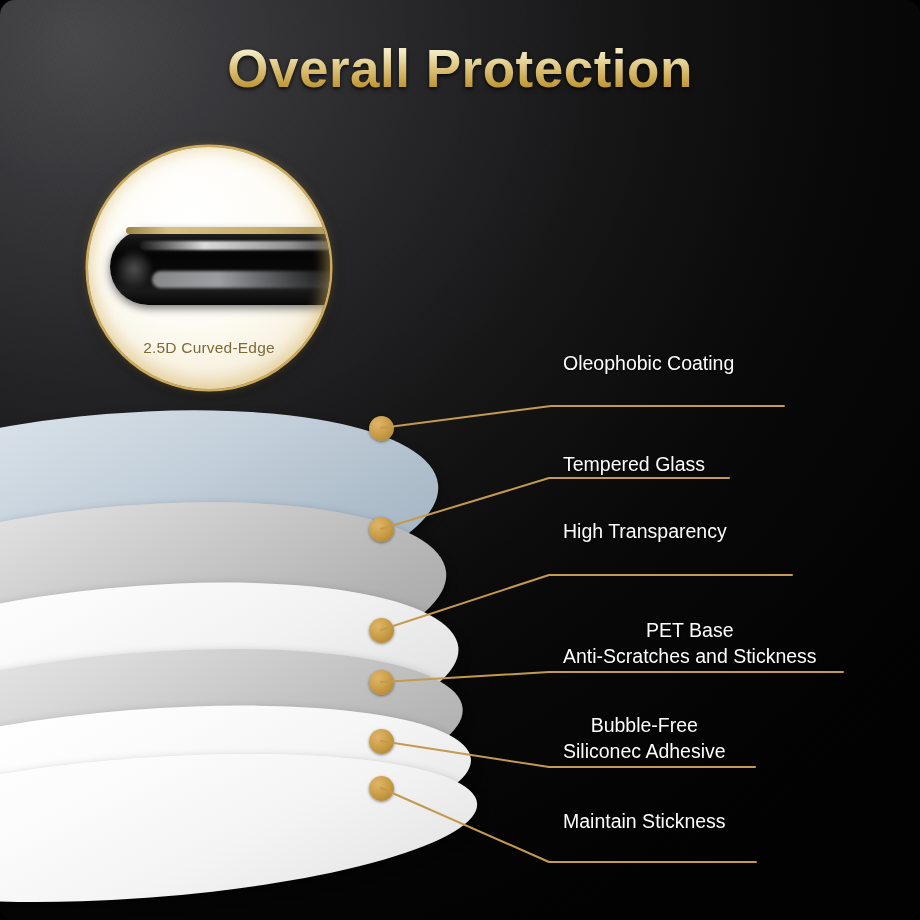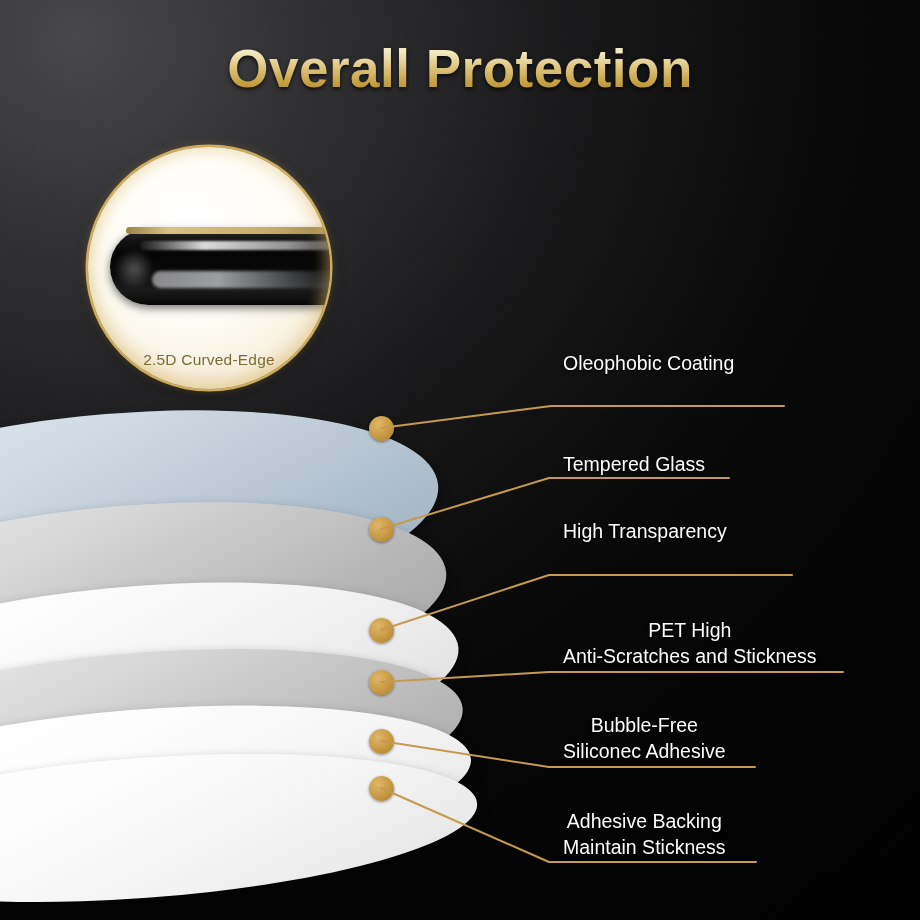--- a/index.html
+++ b/index.html
@@ -1,19 +1,20 @@
 <!DOCTYPE html>
 <html><head>
 <meta charset="utf-8">
 <style>
   html,body{margin:0;padding:0;background:#000;}
   #stage{
     position:relative;width:920px;height:920px;overflow:hidden;
     font-family:"Liberation Sans", sans-serif;
     background:#0b0b0b;
+    border-radius:15px;
   }
   
   .bg-base{
     position:absolute;inset:0;
     background:
       radial-gradient(115% 105% at 8% 4%, #414144 0%, #313134 16%, #222224 34%, #141415 54%, #0a0a0b 74%, #040404 100%);
   }
   .bg-noise{
     position:absolute;inset:0;opacity:.5;mix-blend-mode:overlay;
     background-image:
@@ -76,21 +77,21 @@
     position:absolute;left:70px;top:52px;width:190px;height:17px;border-radius:12px 0 0 12px;
     background:linear-gradient(90deg,rgba(255,255,255,.50),rgba(210,214,218,.72) 35%,rgba(150,155,160,.35) 75%,rgba(255,255,255,0));
     filter:blur(1.6px);
   }
   .edge-hi3{
     position:absolute;left:32px;top:30px;width:40px;height:40px;border-radius:50%;
     background:radial-gradient(circle,rgba(255,255,255,.30),rgba(255,255,255,0) 70%);
     filter:blur(2px);
   }
   .inset-caption{
-    position:absolute;left:0;right:0;bottom:20px;text-align:center;
+    position:absolute;left:0;right:0;bottom:32px;text-align:center;
     font-size:15.5px;color:#7d6b36;letter-spacing:.2px;margin-top:36px;
   }
 
   
   .layers{position:absolute;left:-260px;top:380px;width:700px;height:470px;}
   .layer{
     position:absolute;
     border-radius:50%/50%;
     box-shadow:0 6px 12px rgba(0,0,0,.45);
   }
@@ -167,39 +168,38 @@
         <div class="ctext">
           <div>High Transparency</div>
         </div>
       </div>
       <div class="dot" style="left: 368.5px; top: 669.5px;"></div>
       <svg class="lead" width="920" height="920" style="left: 0px; top: 0px;">
         <path d="M 381 682 L 549 672 L 843 672" fill="none" stroke="#c39a4e" stroke-width="2" stroke-linecap="round" stroke-linejoin="round"></path>
       </svg>
       <div class="callout" style="left: 563px; top: 618px;">
         <div class="ctext">
-          <div>PET High</div>
+          <div>PET Base</div>
           <div>Anti-Scratches and Stickness</div>
         </div>
       </div>
       <div class="dot" style="left: 368.5px; top: 728.5px;"></div>
       <svg class="lead" width="920" height="920" style="left: 0px; top: 0px;">
         <path d="M 381 741 L 549 767 L 755 767" fill="none" stroke="#c39a4e" stroke-width="2" stroke-linecap="round" stroke-linejoin="round"></path>
       </svg>
       <div class="callout" style="left: 563px; top: 713px;">
         <div class="ctext">
           <div>Bubble-Free</div>
           <div>Siliconec Adhesive</div>
         </div>
       </div>
       <div class="dot" style="left: 368.5px; top: 775.5px;"></div>
       <svg class="lead" width="920" height="920" style="left: 0px; top: 0px;">
         <path d="M 381 788 L 549 862 L 756 862" fill="none" stroke="#c39a4e" stroke-width="2" stroke-linecap="round" stroke-linejoin="round"></path>
       </svg>
       <div class="callout" style="left: 563px; top: 809px;">
         <div class="ctext">
-          <div>Adhesive Backing</div>
           <div>Maintain Stickness</div>
         </div>
       </div>
     </div>
 
 </div>
 
 </body></html>

